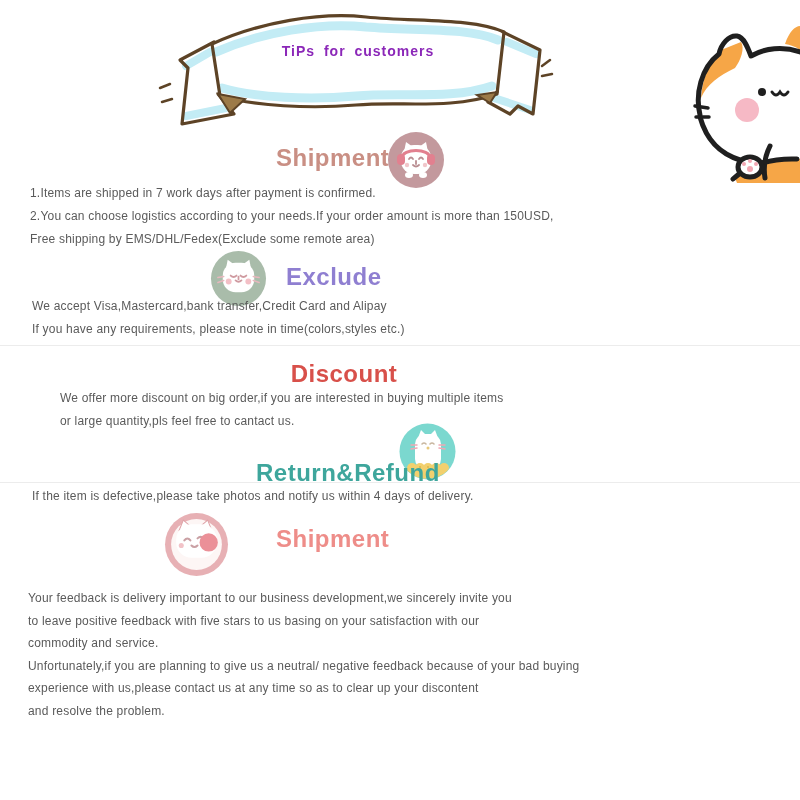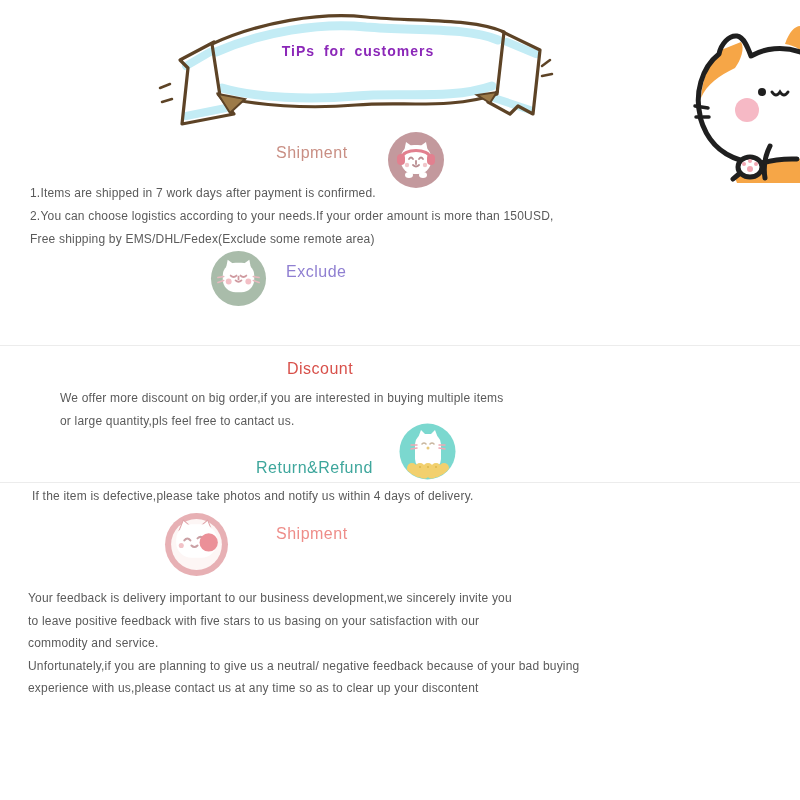--- a/index.html
+++ b/index.html
@@ -2,42 +2,42 @@
 <html style="--title-purple: #8b27b8; --shipment: #c98f84; --payment: #8f7fd1; --discount: #d8504a; --return-refund: #3ea69c; --feedback: #ee8d89; --body-text: #5a5a5a; --icon-shipment-bg: #c3999d; --icon-payment-bg: #a9bcaa; --icon-return-bg: #7bd8cf; --icon-feedback-bg: #e7b0b4; --banner-stripe: #c3ecf5; --banner-outline: #5d4326; --cat-orange: #f6a647;"><head>
 <meta charset="utf-8">
 <style>
   html,body { margin:0; padding:0; background:#fff; }
   .page {
     position:relative; width:800px; height:800px; background:#ffffff;
     overflow:hidden; font-family:"Liberation Sans", sans-serif;
   }
   .abs { position:absolute; }
   .para { position:absolute; color:var(--body-text,#5a5a5a); font-size:12px; line-height:23px; letter-spacing:0.2px; white-space:nowrap; }
-  .h { position:absolute; font-weight:normal; font-size:16px; letter-spacing:0.5px; white-space:nowrap; }
+  .h { position:absolute; font-weight:bold; font-size:24px; letter-spacing:0.5px; white-space:nowrap; }
   .divider { position:absolute; left:0; right:0; height:1px; background:#ececec; }
 
   .banner-svg { position:absolute; left:150px; top:2px; width:478px; height:130px; }
   .banner-title {
     position:absolute; left:258px; top:43px; width:200px; text-align:center;
     font-weight:bold; font-size:14px; letter-spacing:1px; word-spacing:4px;
     color:var(--title-purple,#8b27b8); white-space:nowrap;
   }
   .mascot { position:absolute; left:693px; top:18px; width:107px; height:165px; }
 
   .shipment-title { left:276px; top:144px; color:var(--shipment,#c98f84); }
   .shipment-icon  { left:387px; top:131px; width:58px; height:58px; }
   .shipment-para  { left:30px;  top:182px; }
 
   .payment-icon   { left:210px; top:250px; width:57px; height:57px; }
   .payment-title  { left:286px; top:263px; color:var(--payment,#8f7fd1); }
   .payment-para   { left:32px;  top:295px; }
 
   .divider-1 { top:345px; }
 
-  .discount-title-wrap { position:absolute; left:0; top:360px; width:640px; text-align:center; }
+  .discount-title-wrap { position:absolute; left:0; top:360px; width:640px; text-align:center;padding-left:24px; }
   .discount-title { position:static; display:inline-block; color:var(--discount,#d8504a); }
   .discount-para  { left:32px; top:387px;margin-left:28px; }
 
   .return-icon  { left:399px; top:423px; width:57px; height:57px; }
   .return-title { left:256px; top:459px; color:var(--return-refund,#3ea69c); }
   .divider-2 { top:482px; }
   .return-para  { left:32px; top:485px; }
 
   .feedback-icon  { left:164px; top:512px; width:65px; height:65px; }
   .feedback-title { left:276px; top:525px; color:var(--feedback,#ee8d89); }
@@ -148,20 +148,24 @@
     <circle cx="19" cy="32" r="3" fill="#f3bfc6"></circle>
     <circle cx="39" cy="32" r="3" fill="#f3bfc6"></circle>
     <g stroke="#e8b7bd" stroke-width="1.5" stroke-linecap="round">
       <path d="M8,28 L14,27"></path>
         <path d="M8,33 L14,31"></path>
       <path d="M44,27 L50,28"></path>
         <path d="M44,31 L50,33"></path>
     </g>
   </svg>
   <div class="h payment-title">Exclude</div>
+  <div class="para payment-para">
+    <div>We accept Visa,Mastercard,bank transfer,Credit Card and Alipay</div>
+    <div>If you have any requirements, please note in time(colors,styles etc.)</div>
+  </div>
 
   <div class="divider divider-1"></div>
 
   <div class="discount-title-wrap">
     <span class="h discount-title">Discount</span>
   </div>
   <div class="para discount-para">
     <div>We offer more discount on big order,if you are interested in buying multiple items</div>
     <div>or large quantity,pls feel free to cantact us.</div>
   </div>
@@ -226,15 +230,16 @@
     <circle cx="44" cy="30" r="9" fill="#eb9098"></circle>
     <circle cx="17" cy="33" r="2.5" fill="#f2c3c8"></circle>
   </svg>
   <div class="h feedback-title">Shipment</div>
   <div class="para feedback-para">
     <div>Your feedback is delivery important to our business development,we sincerely invite you</div>
     <div>to leave positive feedback with five stars to us basing on your satisfaction with our</div>
     <div>commodity and service.</div>
     <div>Unfortunately,if you are planning to give us a neutral/ negative feedback because of your bad buying</div>
     <div>experience with us,please contact us at any time so as to clear up your discontent</div>
+    <div>and resolve the problem.</div>
   </div>
 
 </div>
 
 </body></html>

